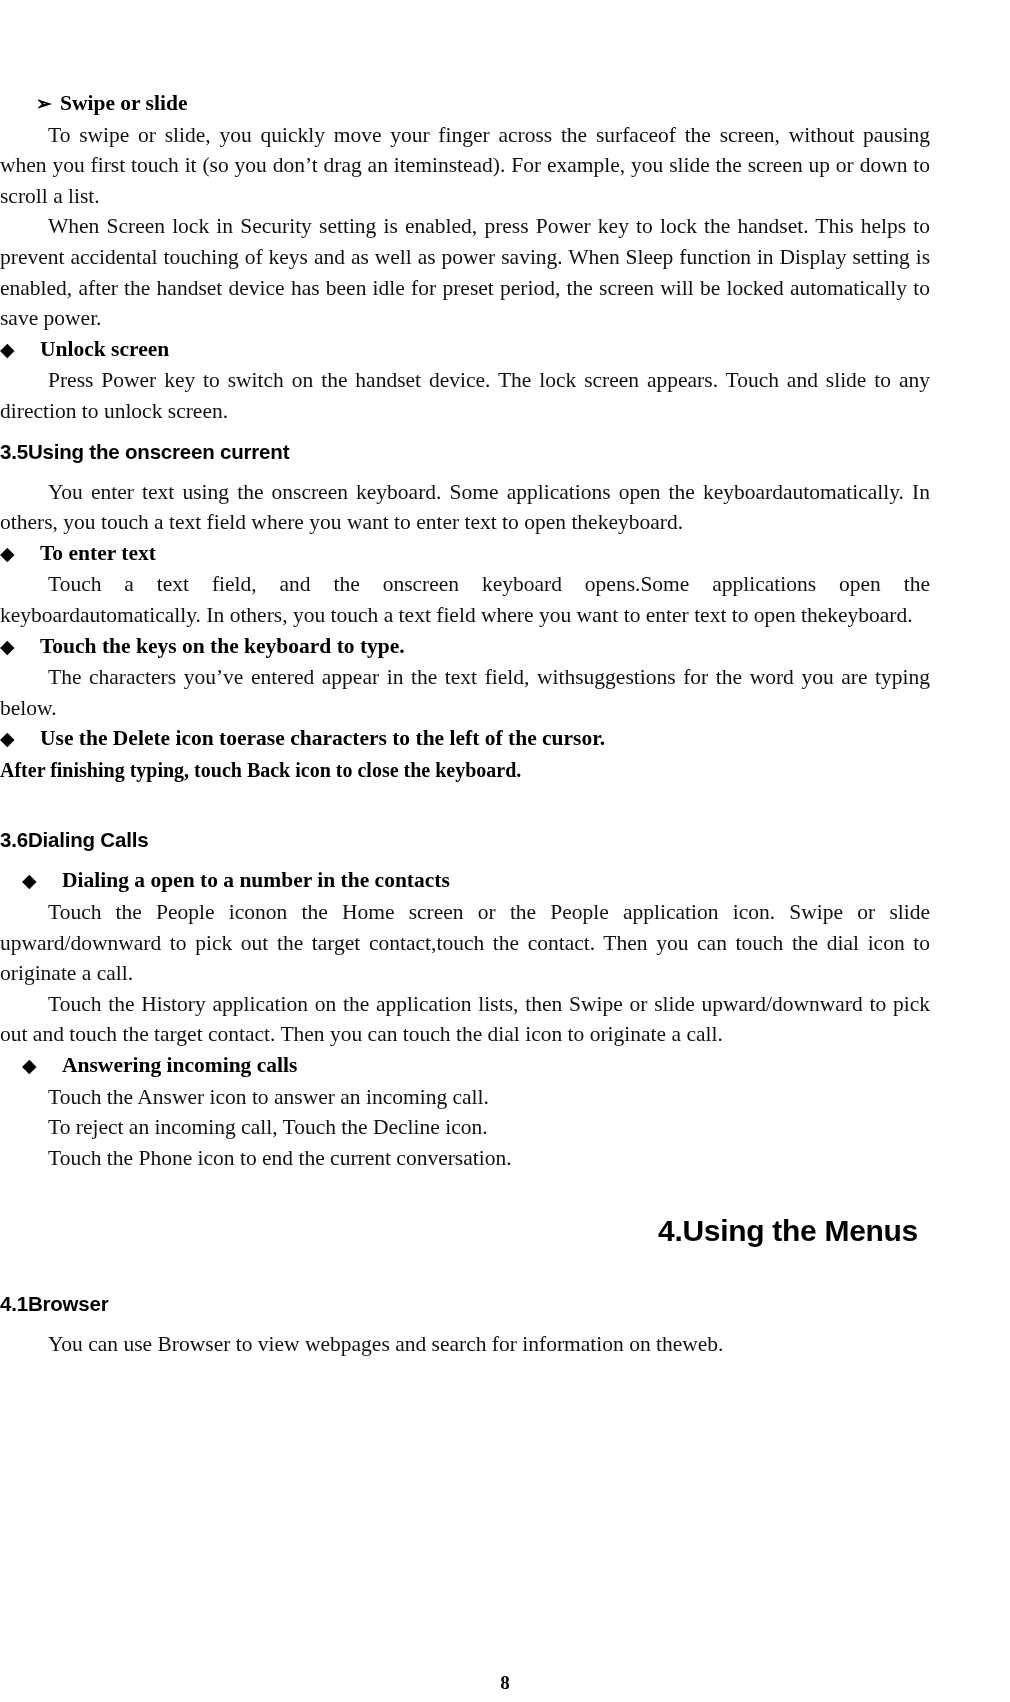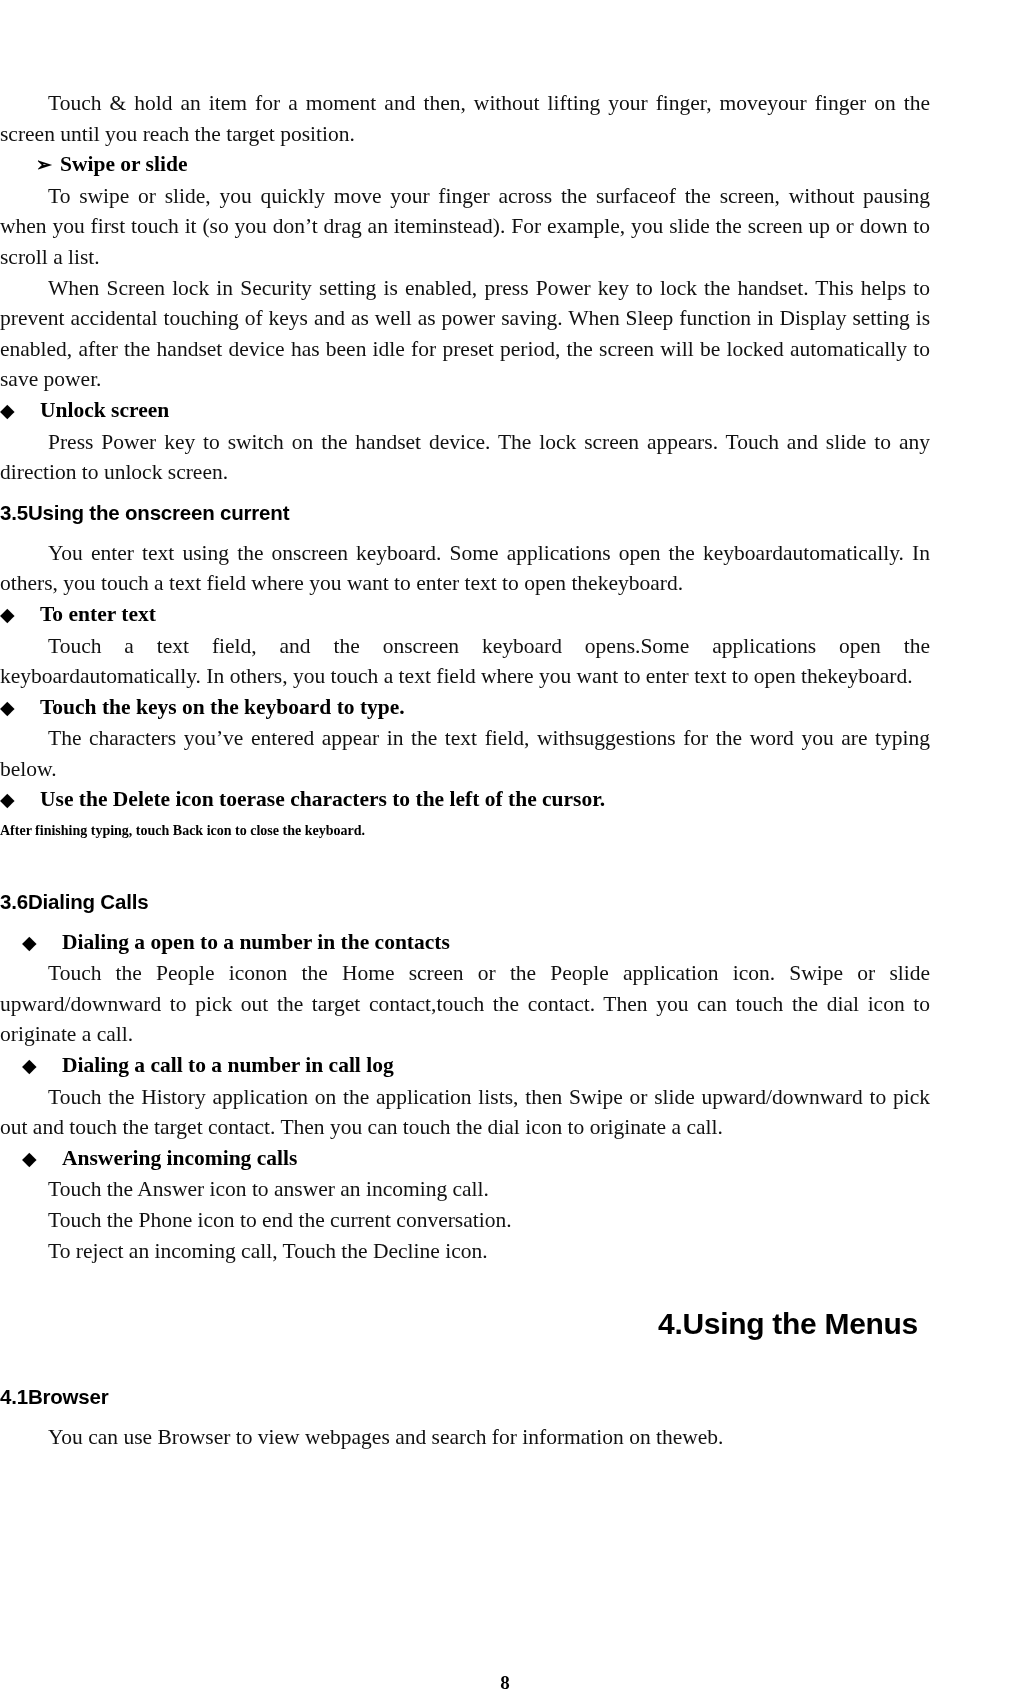--- a/index.html
+++ b/index.html
@@ -105,21 +105,21 @@
     margin: 12px;
     text-align: right;
     letter-spacing: -0.3px;
     color: #000;
   }
 
   
   p.boldline {
     font-family: "Liberation Serif", "DejaVu Serif", serif;
     font-weight: bold;
-    font-size: 14px;
+    font-size: 20px;
     line-height: 30.6px;
     margin: 0;
     text-align: left;
   }
 
   .gap-sm { height: 10px; }
   .gap-md { height: 26px; }
   .gap-lg { height: 40px; }
 
   .plain-indent {
@@ -138,21 +138,20 @@
     font-weight: bold;
     color: #000;
   }
 </style>
 </head>
 <body>
 
 <div class="page">
   <div class="content">
 
-    <p class="body indent">Touch &amp; hold an item for a moment and then, without lifting your finger, moveyour finger on the screen until you reach the target position.</p>
 
     <div class="arrow-line">
       <span class="marker">➢</span><span class="btext">Swipe or slide</span>
     </div>
 
     <p class="body indent">To swipe or slide, you quickly move your finger across the surfaceof the screen, without pausing when you first touch it (so you don’t drag an iteminstead). For example, you slide the screen up or down to scroll a list.</p>
 
 
     <p class="body indent">When Screen lock in Security setting is enabled, press Power key to lock the handset. This helps to prevent accidental touching of keys and as well as power saving.    When Sleep function in Display setting is enabled, after the handset device has been idle for preset period, the screen will be locked automatically to save power.</p>
 
@@ -193,33 +192,30 @@
     <h2 class="section">3.6Dialing Calls</h2>
 
     <div class="gap-sm"></div>
 
     <div class="bullet-line deep">
       <span class="marker">◆</span><span class="btext">Dialing a open to a number in the contacts</span>
     </div>
 
     <p class="body indent">Touch the People iconon the Home screen or the People application icon. Swipe or slide upward/downward to pick out the target contact,touch the contact. Then you can touch the dial icon to originate a call.</p>
 
-    <div class="bullet-line deep">
-      <span class="marker">◆</span><span class="btext">Dialing a call to a number in call log</span>
-    </div>
 
     <p class="body indent">Touch the History application on the application lists, then Swipe or slide upward/downward to pick out and touch the target contact. Then you can touch the dial icon to originate a call.</p>
 
     <div class="bullet-line deep">
       <span class="marker">◆</span><span class="btext">Answering incoming calls</span>
     </div>
 
     <p class="body left plain-indent">Touch the Answer icon to answer an incoming call.</p>
+    <p class="body left plain-indent">To reject an incoming call, Touch the Decline icon.</p>
     <p class="body left plain-indent">Touch the Phone icon to end the current conversation.</p>
-    <p class="body left plain-indent">To reject an incoming call, Touch the Decline icon.</p>
 
     <div class="gap-md"></div>
 
     <h1 class="chapter">4.Using the Menus</h1>
 
     <div class="gap-md"></div>
 
     <h2 class="section">4.1Browser</h2>
 
     <div class="gap-sm"></div>

